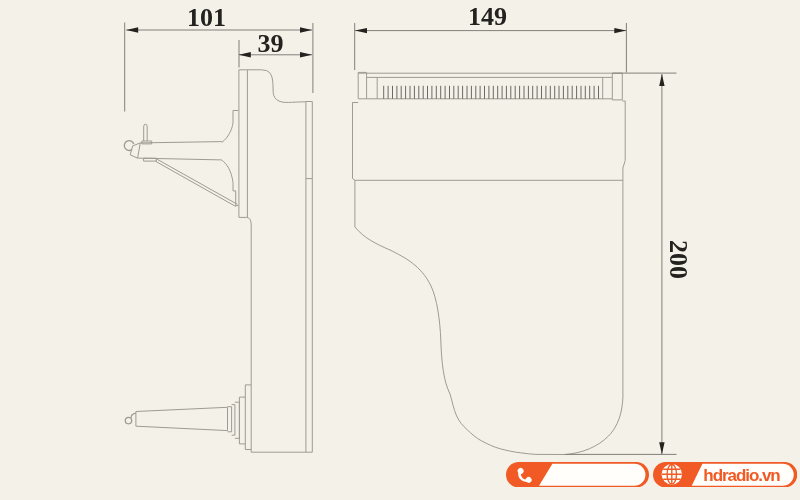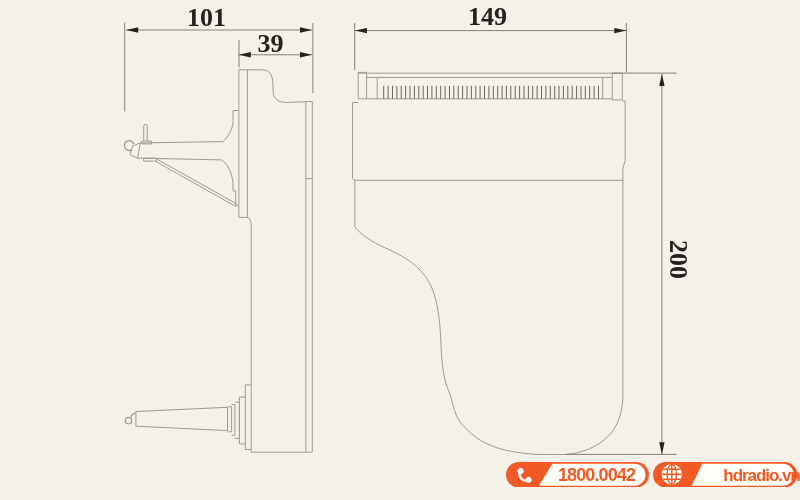--- a/index.html
+++ b/index.html
@@ -155,32 +155,31 @@
 <rect x="0" y="0" width="143" height="25.5" rx="12.75" fill="#f15a24"></rect>
 <path d="M46.4 1.7H128.4A11.05 11.05 0 0 1 128.4 23.8H33Z" fill="#fffefb"></path>
 
 <g transform="translate(17.9,14.1) rotate(48)" fill="#fff">
 <path d="M-5.7 0.6A7 7 0 0 0 5.7 0.6" stroke="#fff" stroke-width="2.5" fill="none"></path>
 <circle cx="-6" cy="-1" r="2.95"></circle>
 <circle cx="6" cy="-1" r="2.95"></circle>
 </g>
 </svg>
 
-<div class="txt" style="left:52px;font-size:18px;letter-spacing:-0.9px;">1800.0042</div>
 </div>
 
 <div class="badge" style="left:652.8px;width:144.3px;background:none;">
 <svg width="144.3" height="25.5" viewBox="0 0 144.3 25.5" style="position:absolute;left:0;top:0;">
 <rect x="0" y="0" width="144.3" height="25.5" rx="12.75" fill="#f15a24"></rect>
 <path d="M49.4 1.7H129.7A11.05 11.05 0 0 1 129.7 23.8H38.7Z" fill="#fffefb"></path>
 
 <g transform="translate(18.8,12.2)">
 <circle r="10.2" fill="#fffefb"></circle>
 <g stroke="#f15a24" stroke-width="1.4" fill="none">
 <ellipse rx="4.7" ry="9.9"></ellipse>
 <path d="M0 -9.9V9.9M-8.6 -5H8.6M-9.9 0H9.9M-8.6 5H8.6"></path>
 </g>
 </g>
 </svg>
 
-<div class="txt" style="left:50.5px;font-size:17px;letter-spacing:-1.05px;margin-left:20px;">hdradio.vn</div>
+<div class="txt" style="left:50.5px;font-size:17px;letter-spacing:-1.05px;">hdradio.vn</div>
 </div>
 </div>
 
 </body></html>

